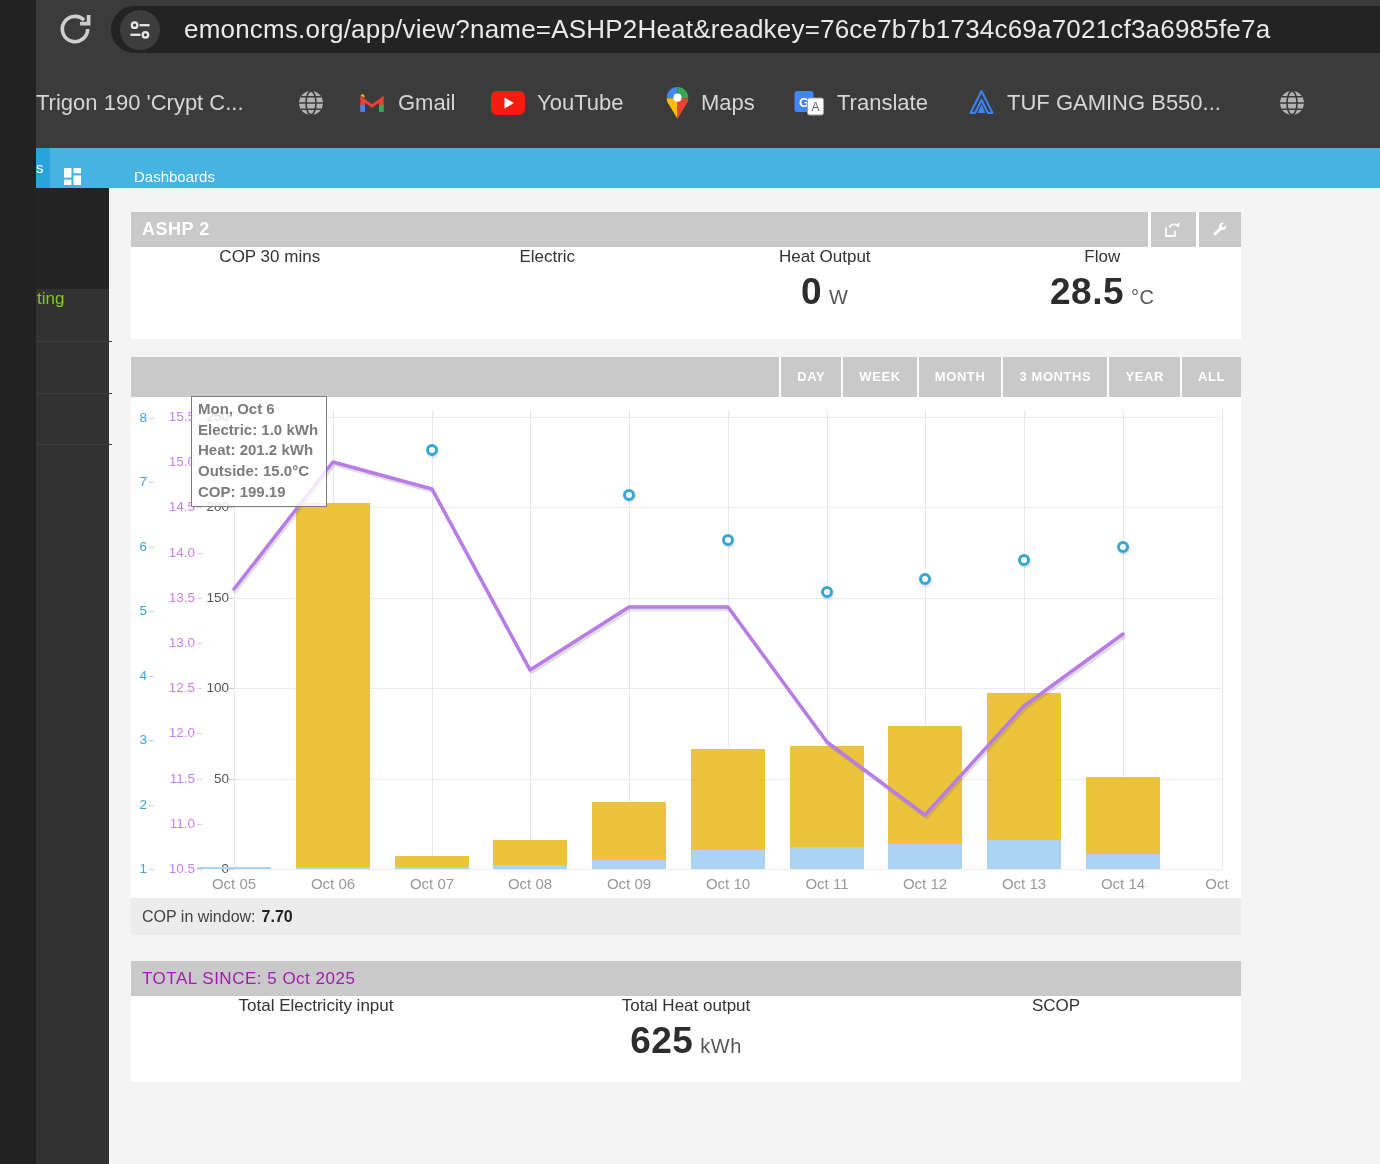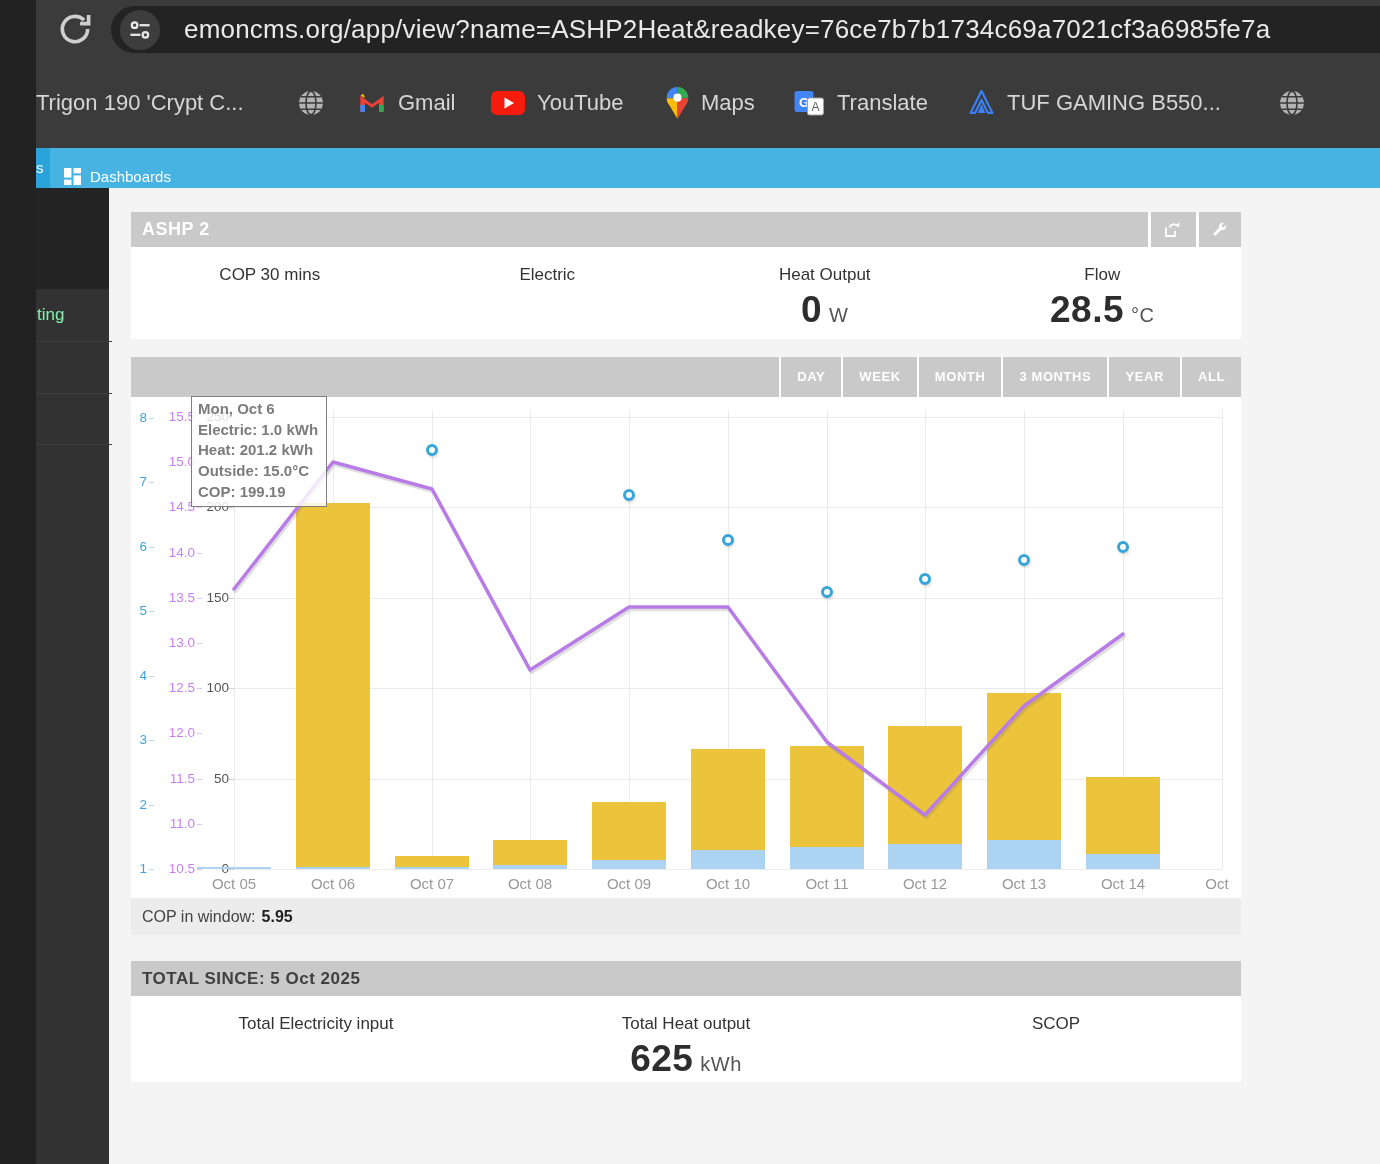--- a/index.html
+++ b/index.html
@@ -14,37 +14,37 @@
     display:flex;align-items:center;justify-content:center;flex:0 0 auto;}
   .url-text{color:#e9e9e9;font-size:26px;margin-left:24px;white-space:nowrap;letter-spacing:.2px;}
   .bookmarks{position:absolute;left:0;top:60px;width:1380px;height:85px;}
   .bm-item{position:absolute;top:0;height:85px;display:flex;align-items:center;cursor:pointer;}
   .bm-label{color:#d6d6d6;font-size:22px;margin-left:12px;white-space:nowrap;}
   .bm-item .ico{display:flex;align-items:center;}
   
   .topnav{position:absolute;left:0;top:148px;width:1380px;height:40px;background:#47b3e3;}
   .topnav-frag{position:absolute;left:0;top:0;width:14px;height:40px;background:#2aa3da;
     color:#fff;font-size:15px;line-height:40px;overflow:hidden;}
-  .nav-dash{position:absolute;left:28px;top:0;height:56px;display:flex;align-items:center;cursor:pointer;}
+  .nav-dash{position:absolute;left:28px;top:0;height:56px;display:flex;align-items:center;cursor:pointer;gap:44px;}
   .nav-dash-label{color:#fff;font-size:15px;margin-left:9px;}
   
   .sidebar{position:absolute;left:0;top:188px;width:73px;height:976px;background:#323232;}
   .sb-top{position:absolute;left:0;top:0;width:73px;height:101px;background:#242424;}
   .sb-row{position:absolute;left:0;width:76px;height:52px;border-bottom:1px solid #3e3e3e;
-    color:#86efac;font-size:17px;display:flex;align-items:center;cursor:pointer;}
+    color:#84cc16;font-size:17px;display:flex;cursor:pointer;}
   .sb-row span{margin-left:1px;}
   
   .graybar{position:absolute;left:95px;width:1110px;background:#c9c9c9;}
   .panel-title{color:#fff;font-size:18px;font-weight:bold;letter-spacing:.5px;line-height:35px;margin-left:11px;}
   .hdr-btn{position:absolute;top:0;width:45px;height:35px;background:#c9c9c9;border-left:3px solid #fff;
     display:flex;align-items:center;justify-content:center;cursor:pointer;box-sizing:border-box;}
   .white-block{position:absolute;left:95px;width:1110px;background:#fff;}
   
   .cols{display:flex;height:100%;}
-  .col{flex:1;text-align:center;padding-top:18px;}
+  .col{flex:1;text-align:center;}
   .col .lbl{font-size:17px;color:#333;font-weight:500;}
   .col .val{font-size:37px;color:#2d2d2d;font-weight:600;margin-top:4px;letter-spacing:.5px;}
   .col .unit{font-size:20px;color:#555;font-weight:400;margin-left:7px;}
   
   .range-bar{display:flex;justify-content:flex-end;}
   .range-btn{border-left:2px solid #fff;padding:0 16px;line-height:40px;color:#fff;
     font-size:13px;font-weight:bold;letter-spacing:.6px;cursor:pointer;}
   
   .plot{position:absolute;left:95px;top:397px;width:1110px;height:501px;background:#fff;}
   .gl-v{position:absolute;width:1px;background:#e9e9e9;}
@@ -55,21 +55,21 @@
   .bar{position:absolute;}
   .pt{position:absolute;width:6px;height:6px;border:3px solid #36a5d8;border-radius:50%;
     background:#fff;transform:translate(-50%,-50%);box-shadow:1px 2px 2px rgba(0,0,0,.12);}
   .tooltip{position:absolute;left:60px;top:-1px;background:rgba(255,255,255,.82);
     border:1px solid #7d7d7d;padding:2px 8px 4px 6px;z-index:20;
     font-size:15px;font-weight:bold;color:#7c7c7c;line-height:1.38;white-space:nowrap;}
   
   .cop-strip{position:absolute;left:95px;top:898px;width:1110px;height:37px;background:#ececec;
     display:flex;align-items:center;font-size:16px;color:#444;}
   .cop-strip b{color:#222;margin-left:6px;}
-  .total-hdr-text{color:#404040;font-size:17px;font-weight:bold;letter-spacing:.5px;line-height:35px;margin-left:11px;}
+  .total-hdr-text{color:#a21caf;font-size:17px;font-weight:normal;letter-spacing:.5px;line-height:35px;margin-left:11px;}
 </style>
 </head>
 <body>
 
 <div class="screen">
 
   <div class="browser-top">
     <div class="reload-btn">
       <svg width="38" height="38" viewBox="0 0 24 24">
           <path d="M20 12a8 8 0 1 1-2.3-5.6" fill="none" stroke="#cfcfcf" stroke-width="2.3"></path>
@@ -363,21 +363,21 @@
           <div>Electric: 1.0 kWh</div>
           <div>Heat: 201.2 kWh</div>
           <div>Outside: 15.0°C</div>
           <div>COP: 199.19</div>
         </div>
     </div>
     </div>
 
   <div class="cop-strip">
     <span style="margin-left:11px;">COP in window:</span>
-    <b>5.95</b>
+    <b>7.70</b>
   </div>
 
   <div class="graybar" style="top:961px;height:35px;">
     <div class="total-hdr-text">TOTAL SINCE: 5 Oct 2025</div>
   </div>
 
   <div class="white-block" style="top:996px;height:86px;">
     <div class="cols" id="totals-row">
         <div class="col">
           <div class="lbl">Total Electricity input</div>

